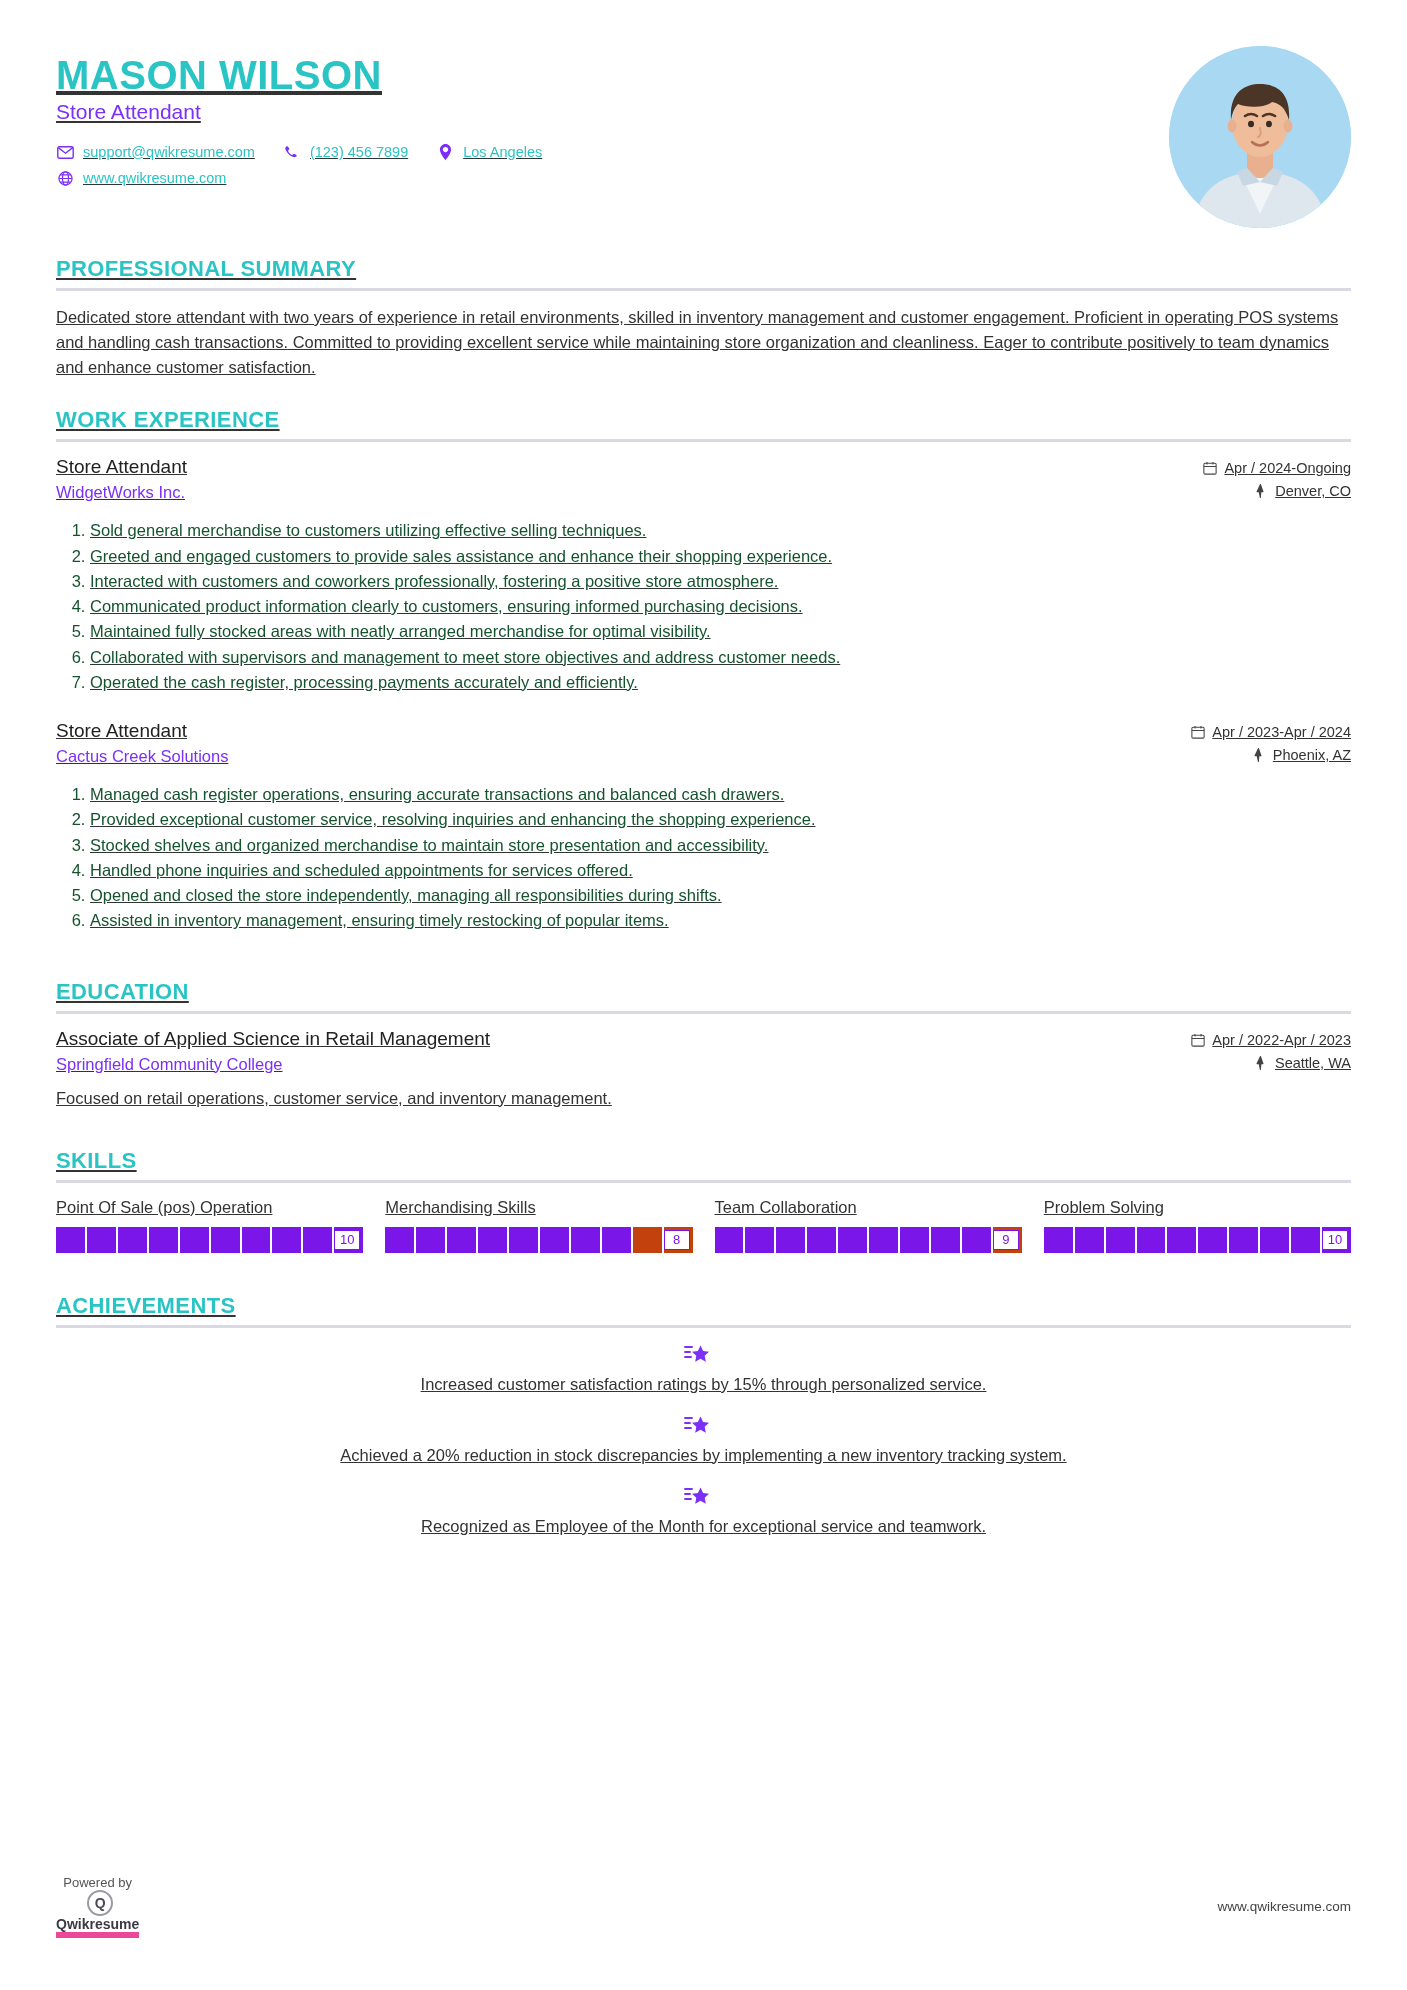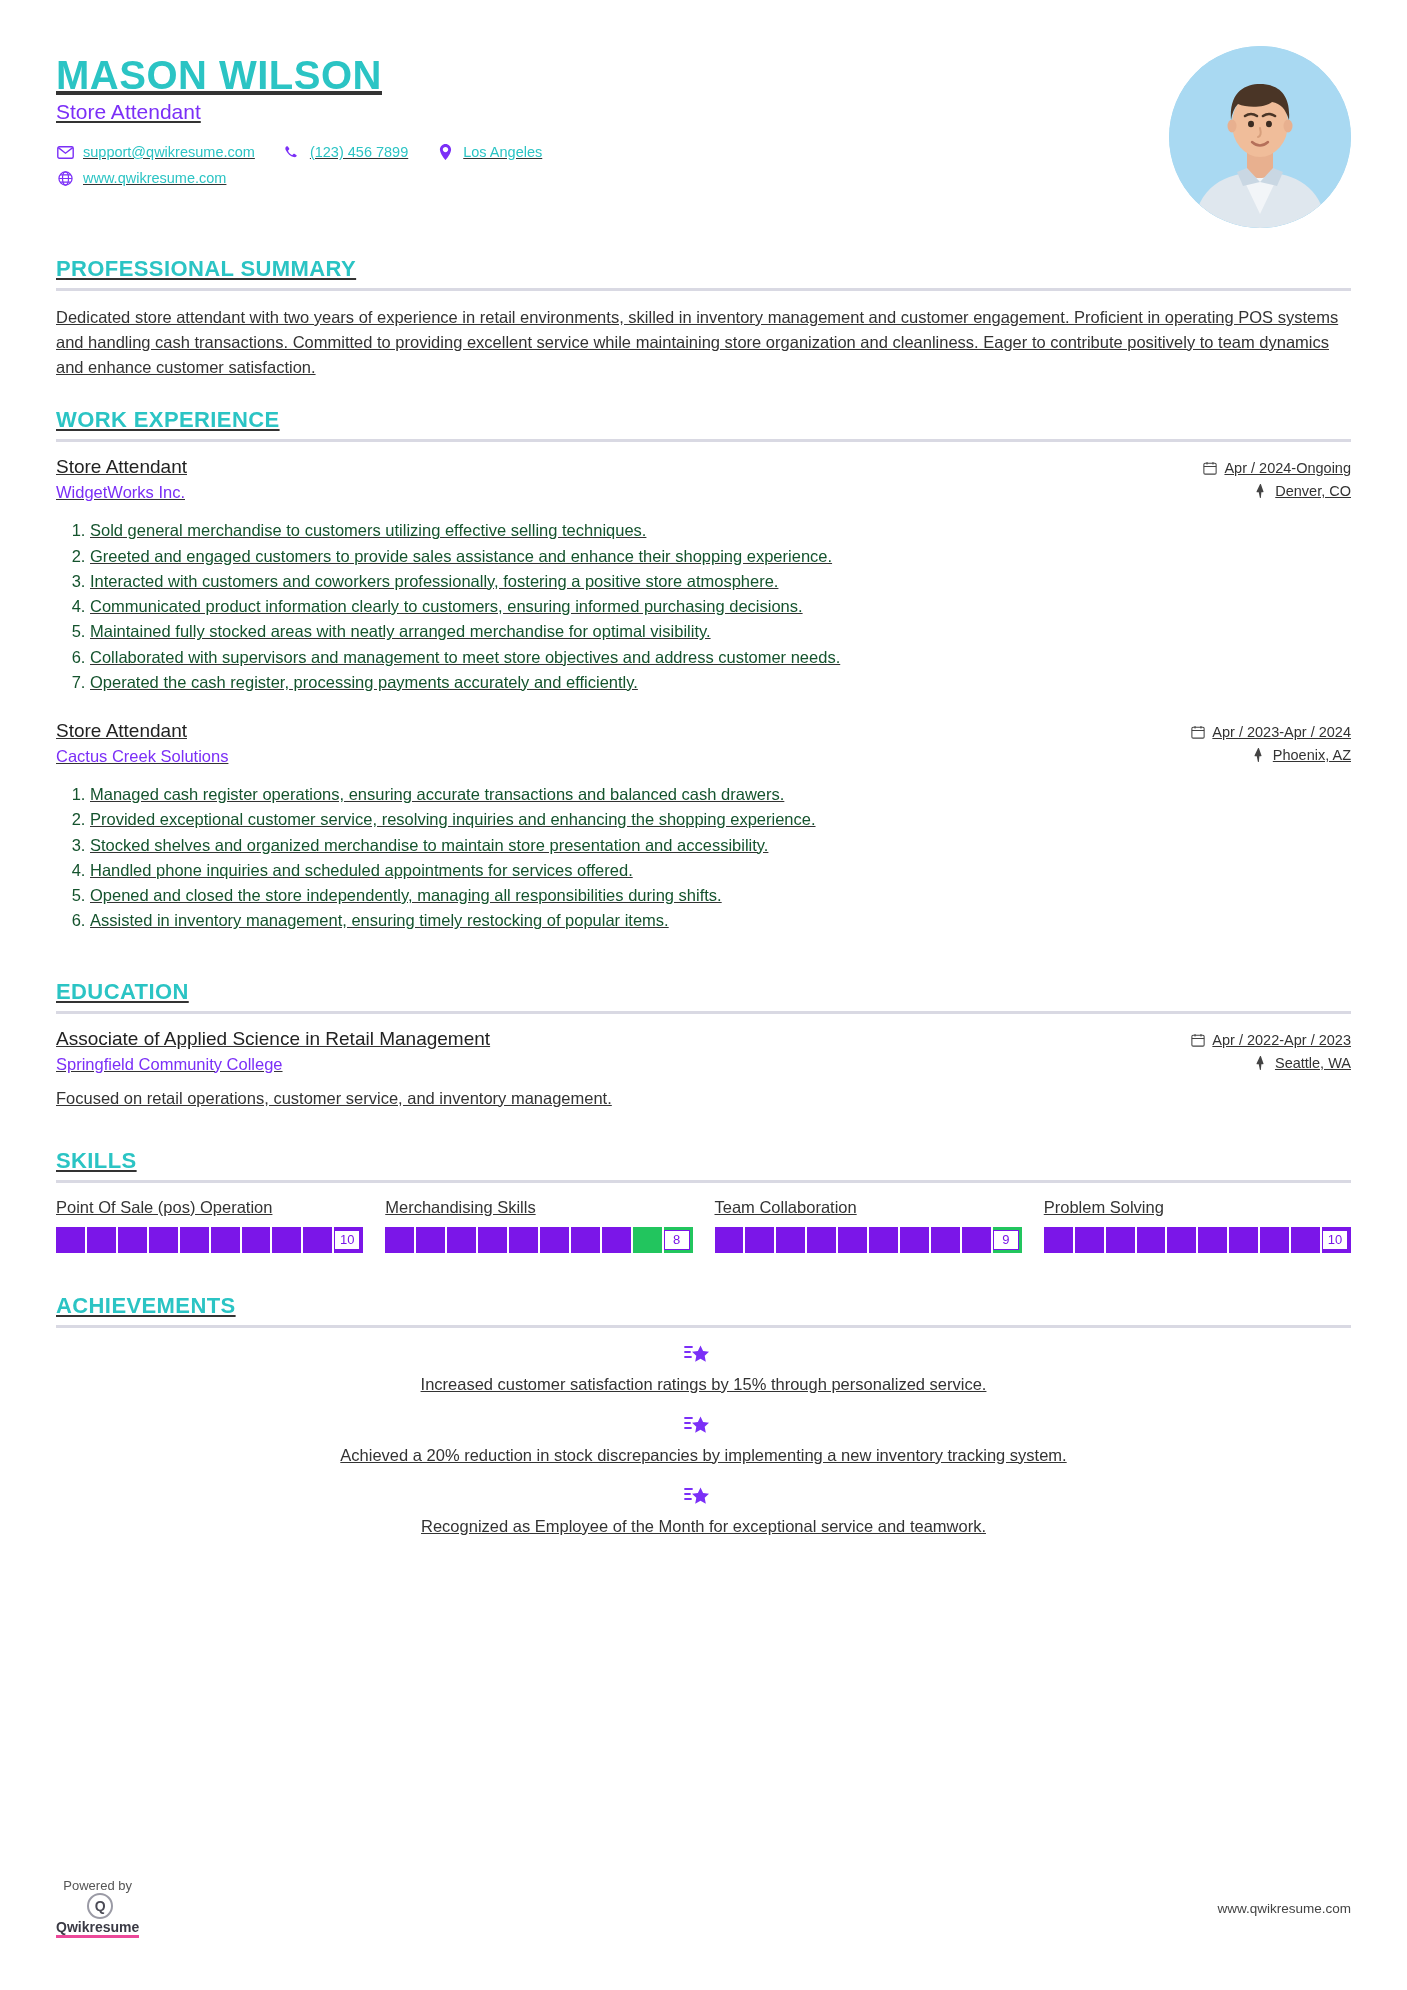--- a/index.html
+++ b/index.html
@@ -168,21 +168,21 @@
   .skill-name {
     font-size: 16.5px;
     color: #333;
     margin-bottom: 8px;
     line-height: 1.3;
     min-height: 22px;
   }
   .skill-bar {
     position: relative;
     height: 26px;
-    background: #22c55e;
+    background: #c2410c;
     display: flex;
     align-items: center;
   }
   .skill-fill {
     position: absolute;
     left: 0; top: 0; bottom: 0;
     background: #7b16e8;
   }
   .skill-ticks {
     position: absolute;
@@ -252,21 +252,21 @@
     align-items: center;
     justify-content: center;
     font-size: 14px;
     font-weight: bold;
     margin: 0 9px 0 14px;
   }
   .footer-brand {
     color: #3a3a44;
     font-weight: bold;
     font-size: 14px;
-    border-bottom: 3px solid #ec4899;
+    border-bottom: 6px solid #ec4899;
   }
   .footer-right { color: #444; font-size: 13.5px; }
 </style>
 </head>
 <body>
 
 <div class="page">
 
   <div class="header">
     <div class="header-left">

